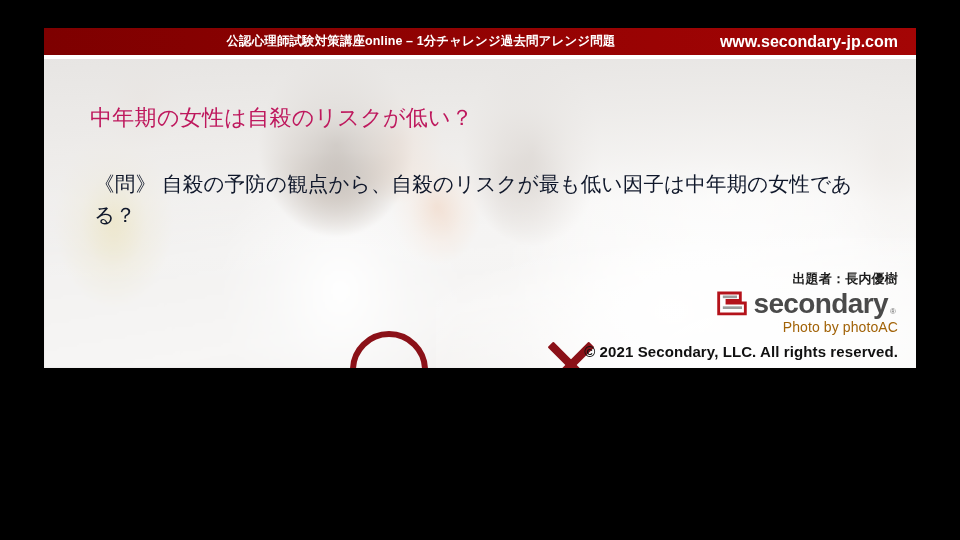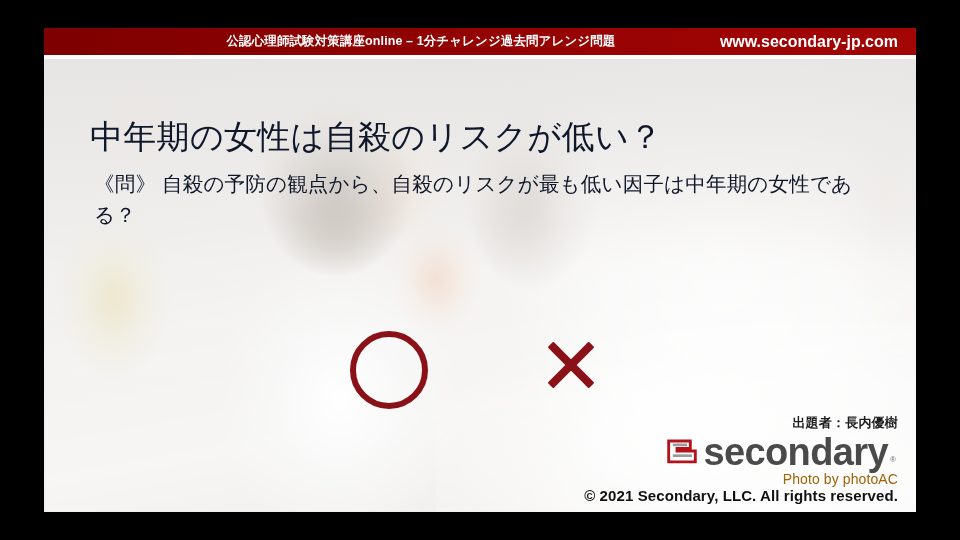--- a/index.html
+++ b/index.html
@@ -20,21 +20,21 @@
     width: 960px;
     height: 540px;
     background: #000;
   }
 
   #slide {
     position: absolute;
     left: 44px;
     top: 28px;
     width: 872px;
-    height: 484px;
+    height: 340px;
     background: #ffffff;
     overflow: hidden;
   }
 
   
   .header-bar {
     position: absolute;
     left: 0;
     top: 0;
     width: 100%;
@@ -131,23 +131,23 @@
     left: 0;
     top: 31px;
     right: 0;
     bottom: 0;
     z-index: 20;
   }
 
   .slide-title {
     position: absolute;
     left: 46px;
-    top: 56px;
-    font-size: 33px;
-    color: #0f172a;
+    top: 44px;
+    font-size: 22px;
+    color: #be185d;
     letter-spacing: 0.3px;
     white-space: nowrap;
   }
 
   .question-body {
     position: absolute;
     left: 50px;
     top: 110px;
     width: 780px;
     font-size: 20.5px;
@@ -209,21 +209,21 @@
     justify-content: flex-end;
     gap: 4px;
     margin-bottom: 1px;
   }
   .logo-mark {
     width: 34px;
     height: 30px;
     flex: 0 0 auto;
   }
   .logo-word {
-    font-size: 38px;
+    font-size: 28px;
     font-weight: bold;
     color: #4a4a4a;
     letter-spacing: -0.6px;
     line-height: 1;
     position: relative;
     top: 1px;
   }
   .logo-reg {
     font-size: 8px;
     color: #6b6b6b;
@@ -234,21 +234,21 @@
   .photo-credit {
     font-size: 14px;
     color: #a16207;
     margin-top: 1px;
     letter-spacing: 0.1px;
   }
   .copyright {
     font-size: 15px;
     color: #111111;
     font-weight: bold;
-    margin-top: 0;
+    margin-top: 8px;
     letter-spacing: 0.1px;
   }
 </style>
 </head>
 <body>
 
 <div id="stage">
 
   <div id="slide">
 

